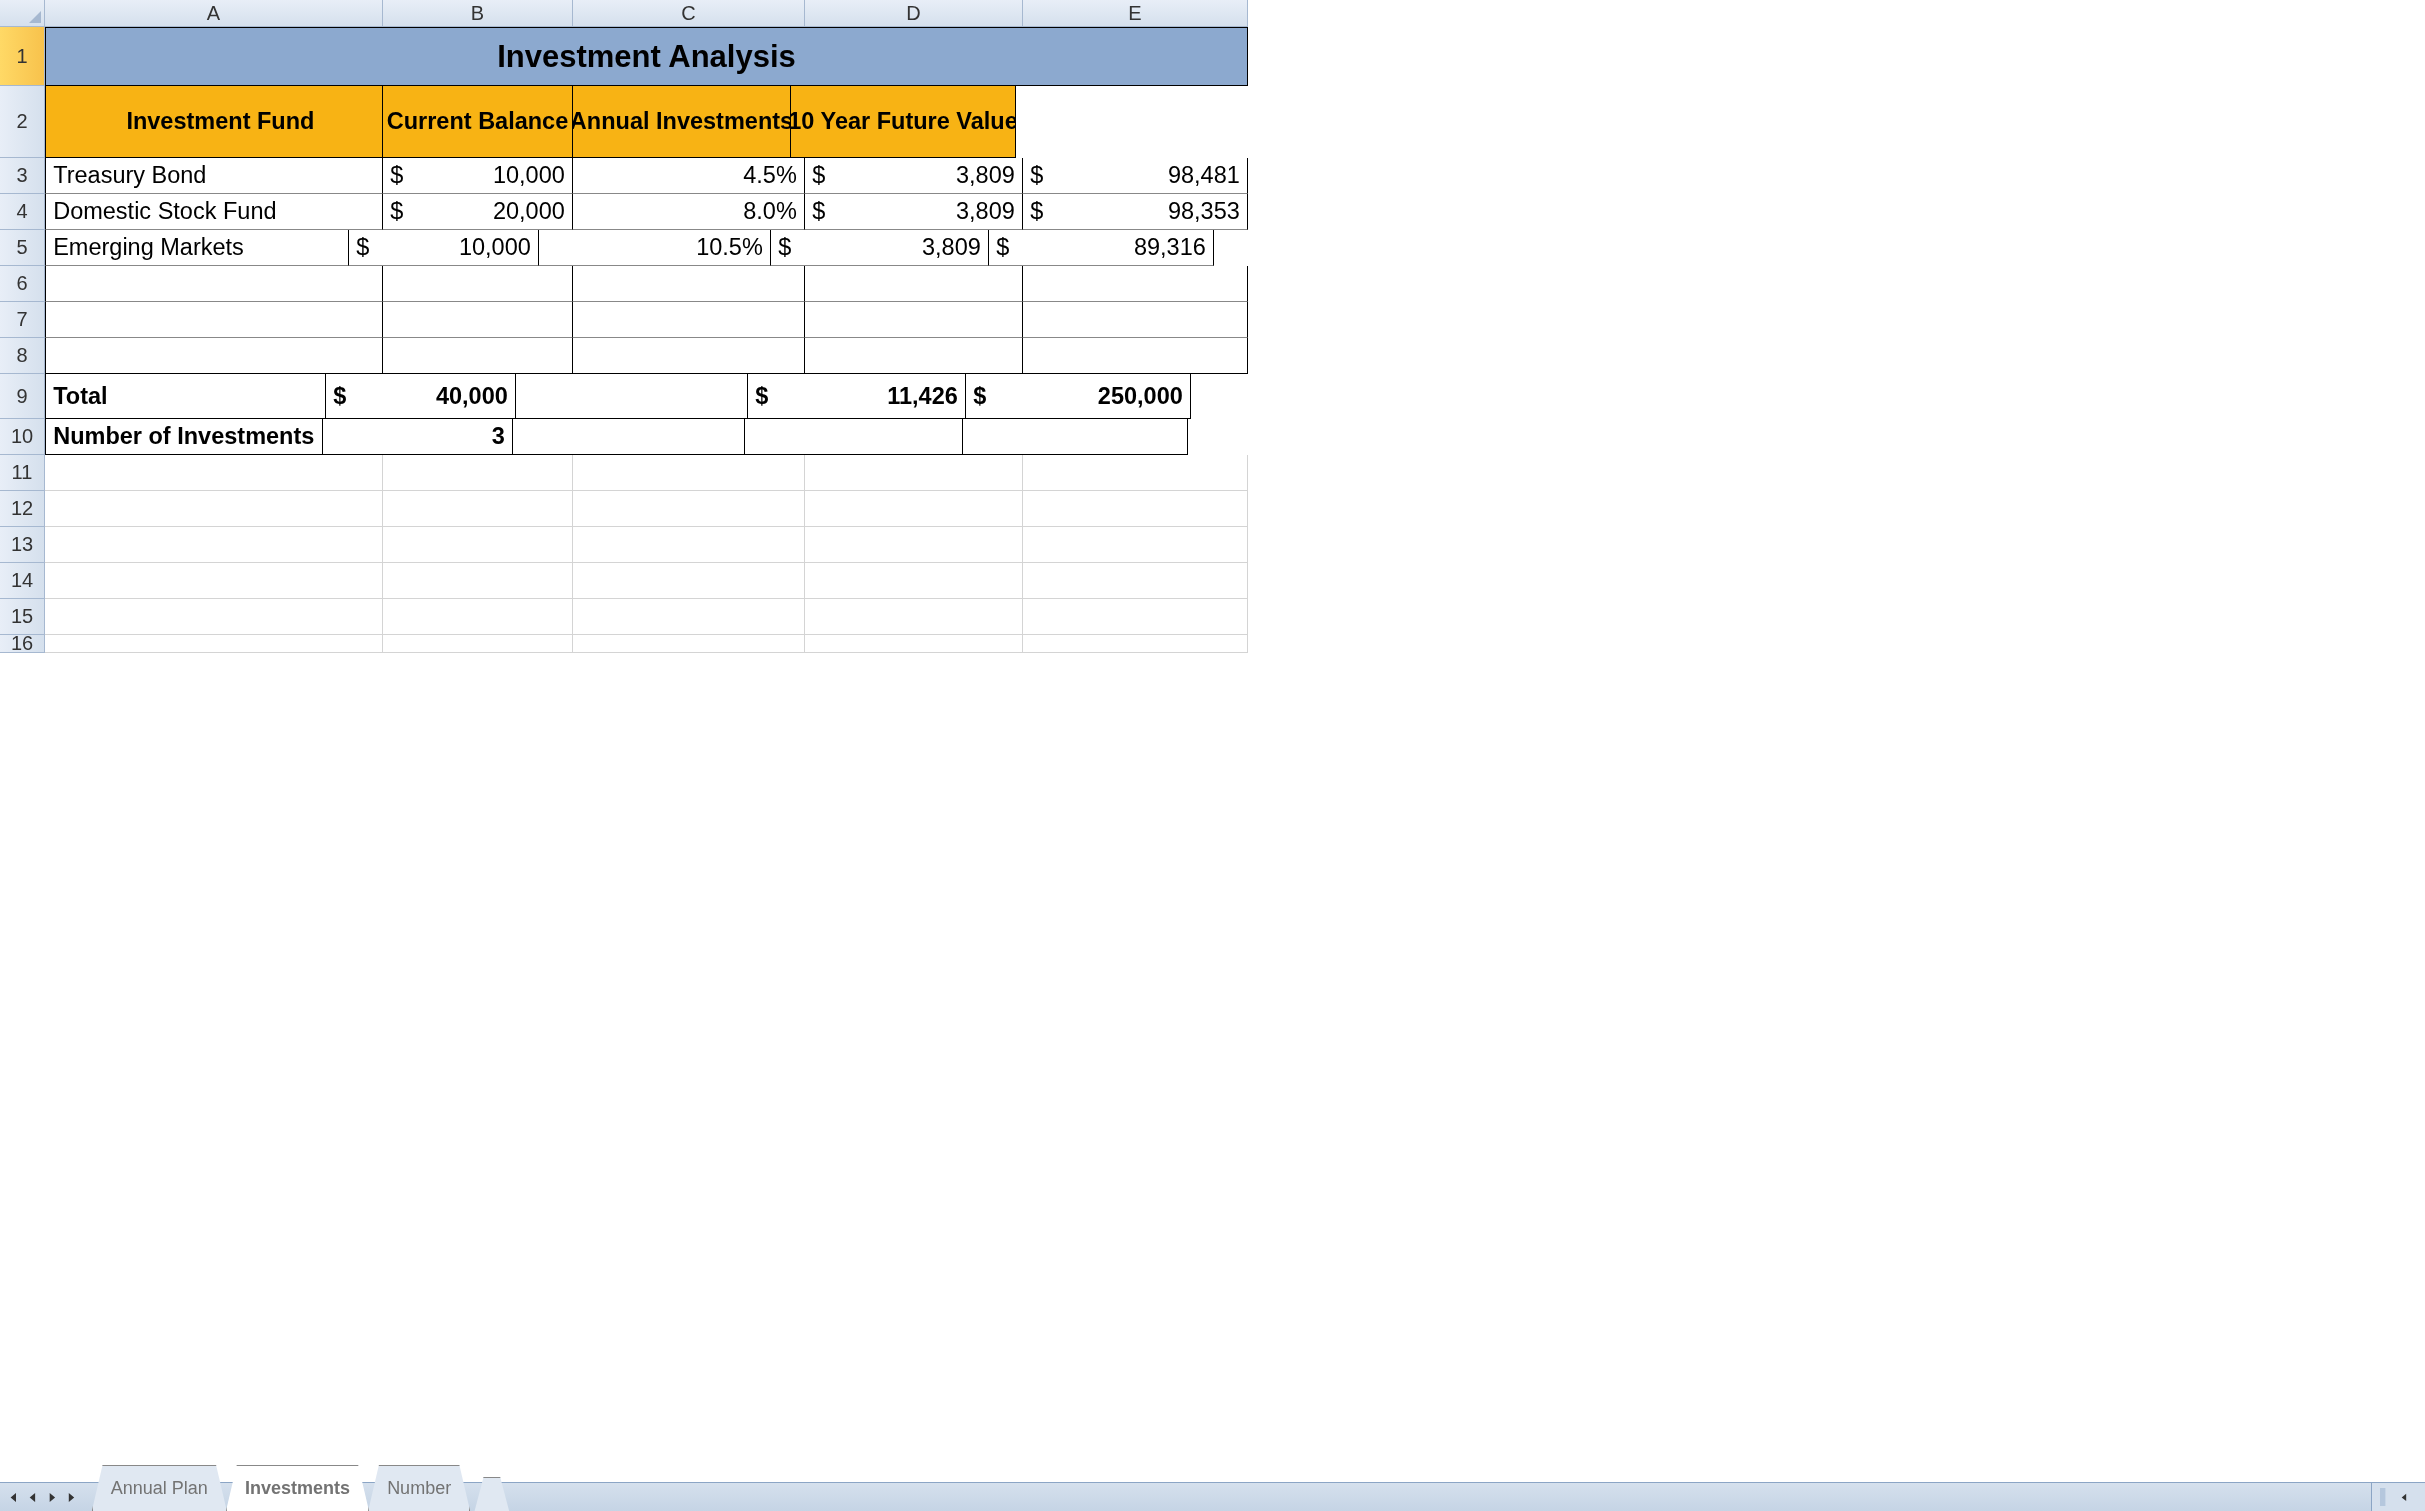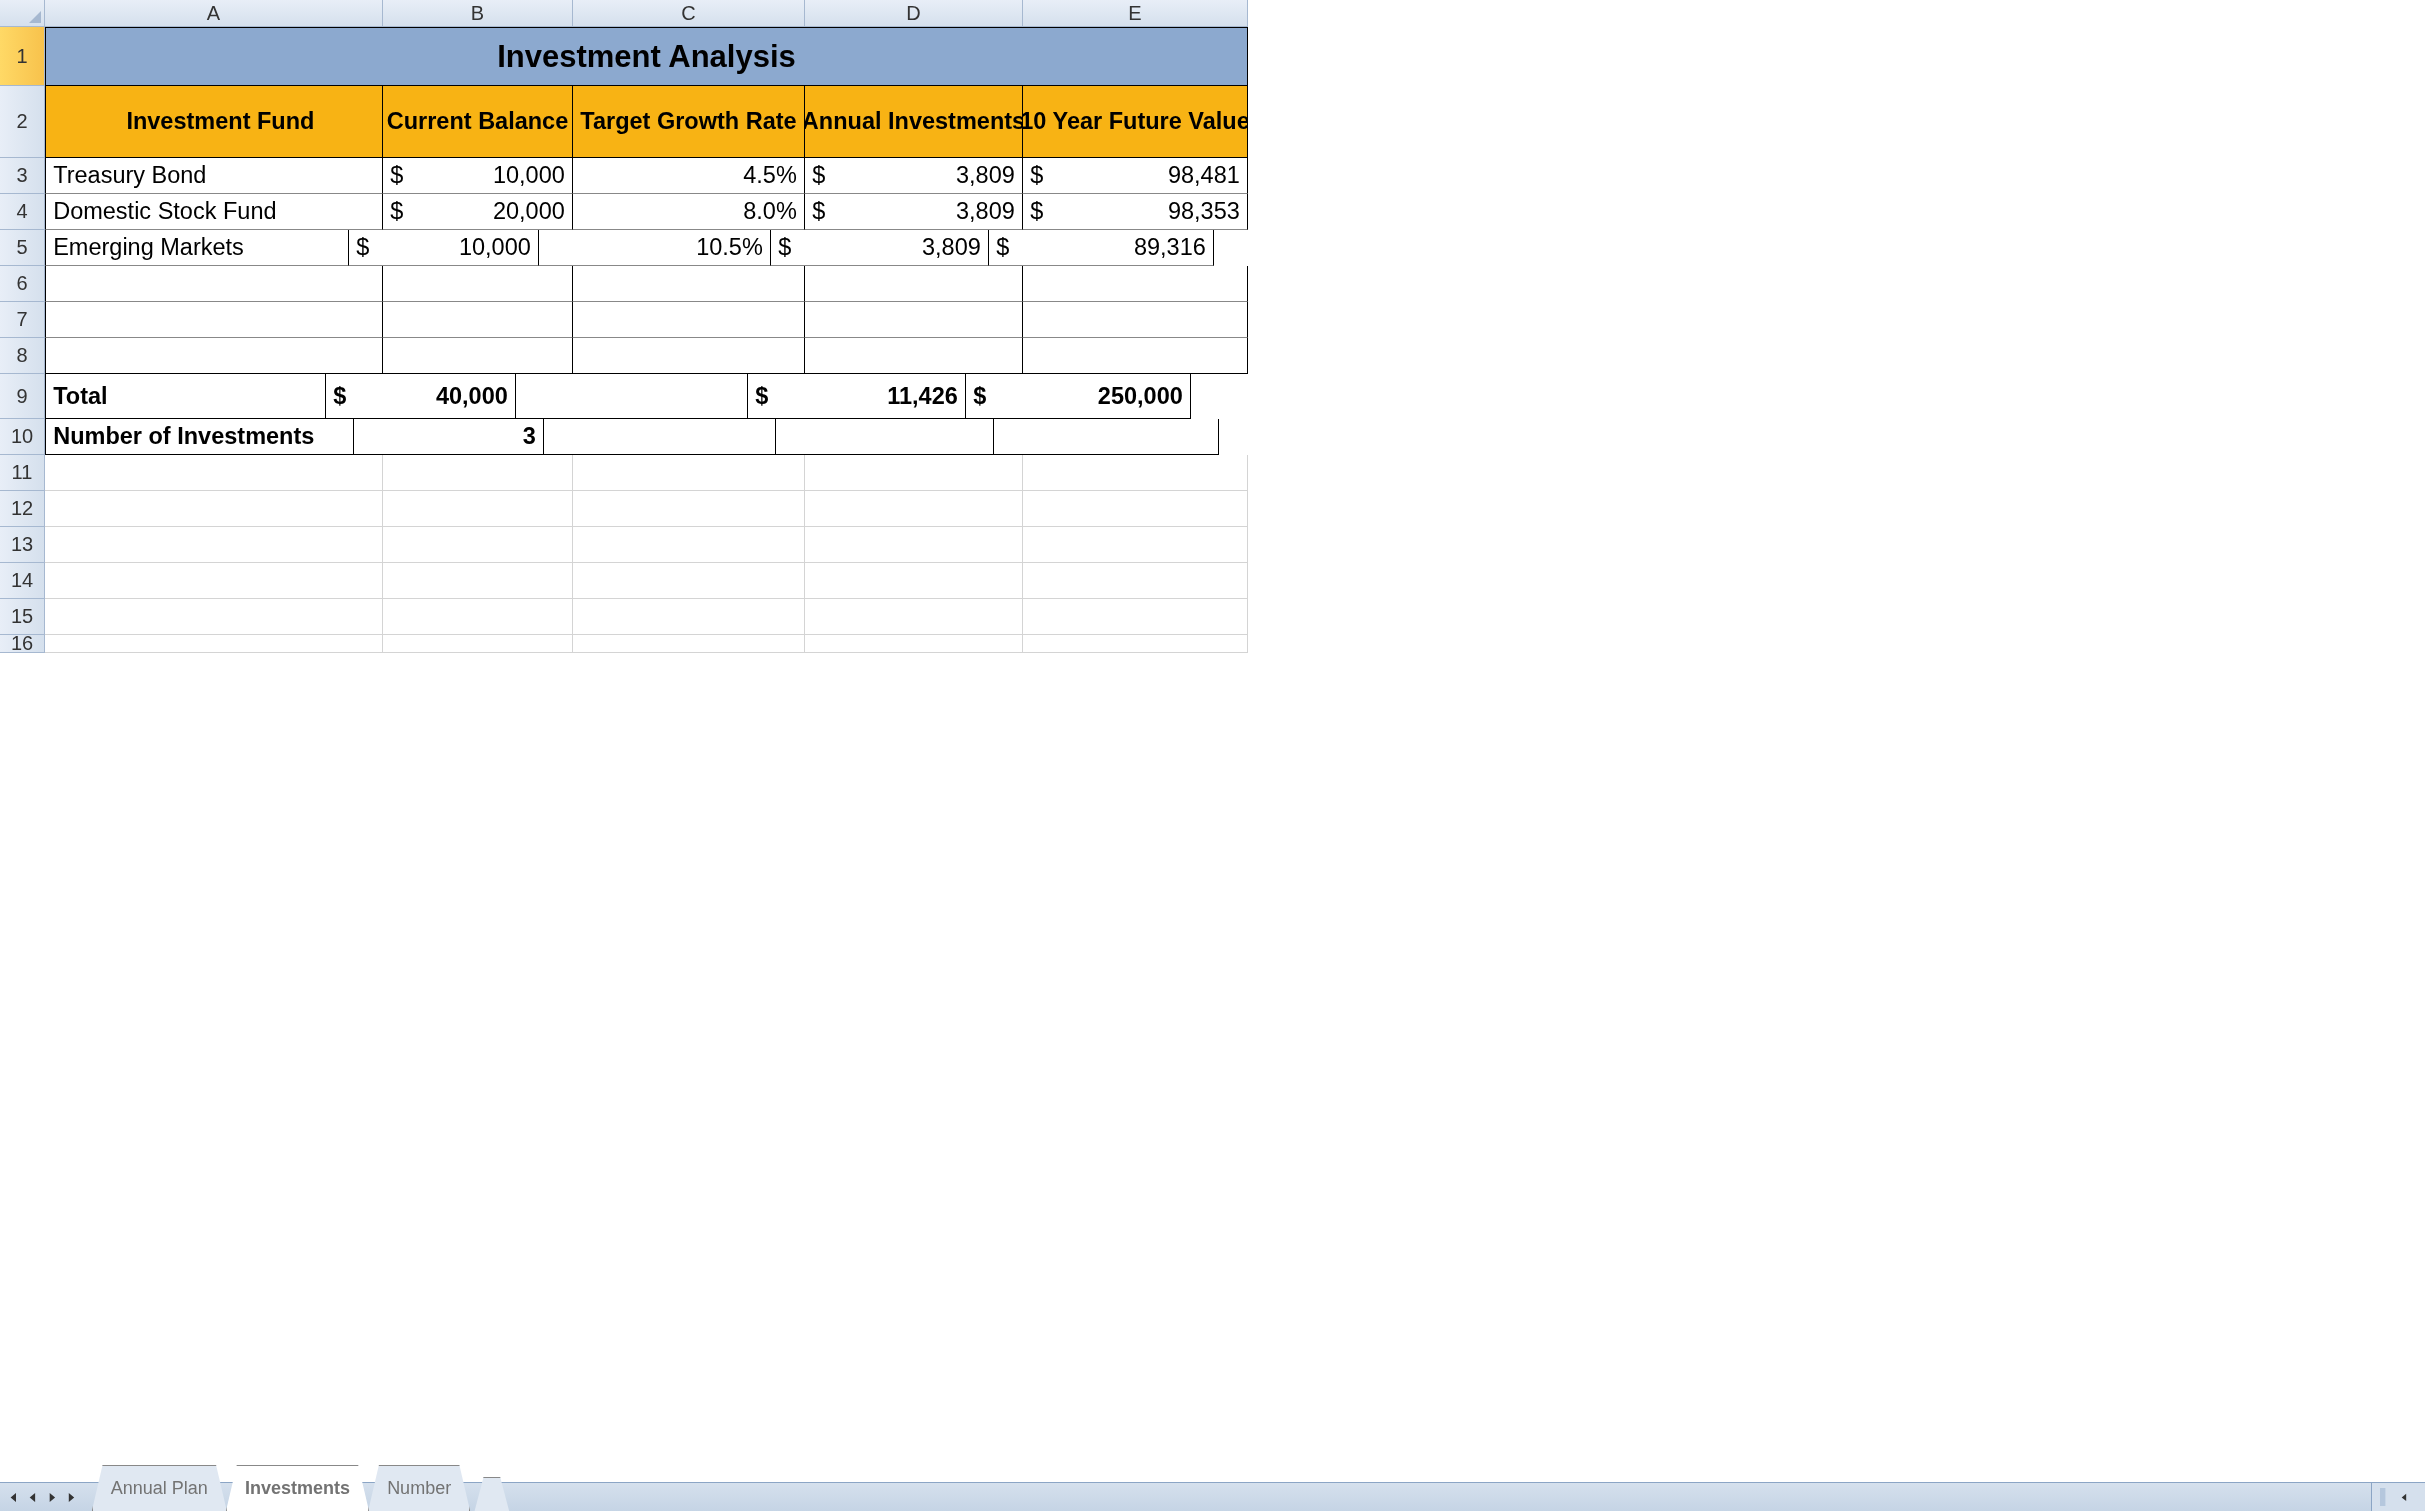--- a/index.html
+++ b/index.html
@@ -262,21 +262,20 @@
         <div class="row-header" style="height: 36px;">15</div>
         <div class="row-header" style="height: 18px;">16</div>
       </div>
     <div class="cells" id="cells">
         <div class="row" style="height: 59px;">
           <div class="cell title-cell" style="width: 1203px;">Investment Analysis</div>
         </div>
         <div class="row" style="height: 72px;">
           <div class="cell header-cell first" style="width: 338px; display: flex; flex-direction: column;">Investment Fund</div>
           <div class="cell header-cell" style="width: 190px; display: flex; flex-direction: column;">Current Balance</div>
-          <div class="cell header-cell" style="width: 232px; display: flex; flex-direction: column;">Target Growth Rate</div>
           <div class="cell header-cell" style="width: 218px; display: flex; flex-direction: column;">Annual Investments</div>
           <div class="cell header-cell" style="width: 225px; display: flex; flex-direction: column;">10 Year Future Value</div>
         </div>
         <div class="row" style="height: 36px;">
           <div class="cell data-cell first" style="width: 338px;">Treasury Bond</div>
           <div class="cell currency-cell data-cell" style="width: 190px;">
             <span class="currency-symbol">$</span>
             <span class="currency-value">10,000</span>
           </div>
           <div class="cell data-cell percent-cell" style="width: 232px;">4.5%</div>
@@ -352,21 +351,21 @@
           <div class="cell currency-cell data-cell bold bottom" style="width: 218px;">
             <span class="currency-symbol">$</span>
             <span class="currency-value">11,426</span>
           </div>
           <div class="cell currency-cell data-cell bold bottom" style="width: 225px;">
             <span class="currency-symbol">$</span>
             <span class="currency-value">250,000</span>
           </div>
         </div>
         <div class="row" style="height: 36px;">
-          <div class="cell data-cell first bold bottom" style="width: 309px;">Number of Investments</div>
+          <div class="cell data-cell first bold bottom" style="width: 278px;">Number of Investments</div>
           <div class="cell data-cell bold bottom num-cell" style="width: 190px;">3</div>
           <div class="cell data-cell bottom" style="width: 232px;"></div>
           <div class="cell data-cell bottom" style="width: 218px;"></div>
           <div class="cell data-cell bottom" style="width: 225px;"></div>
         </div>
         <div class="row" style="height: 36px;">
           <div class="cell " style="width: 338px;"></div>
           <div class="cell " style="width: 190px;"></div>
           <div class="cell " style="width: 232px;"></div>
           <div class="cell " style="width: 218px;"></div>

